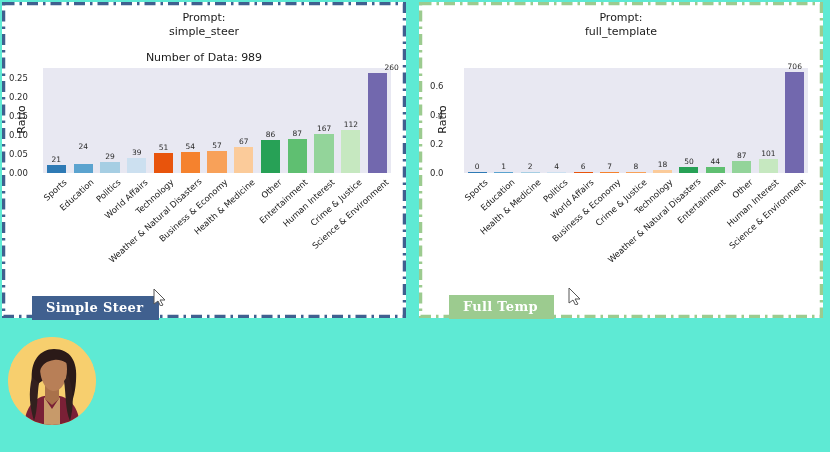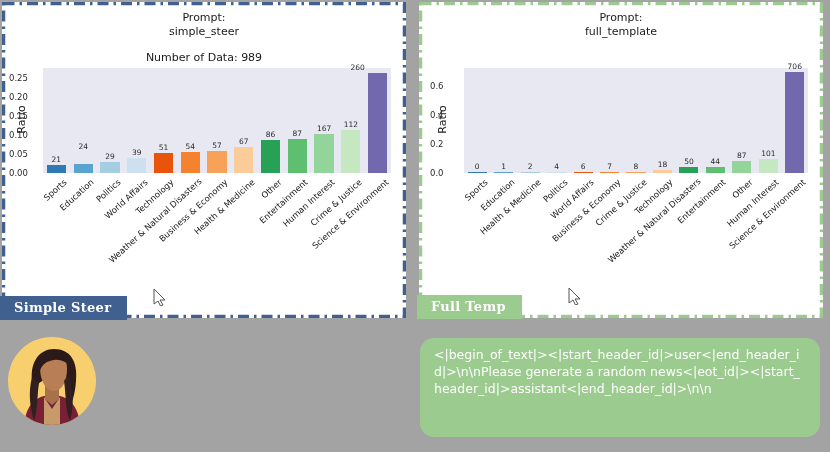--- a/index.html
+++ b/index.html
@@ -3,21 +3,21 @@
 <meta charset="utf-8">
 <style>
   * { box-sizing: border-box; }
   html, body {
     margin: 0; padding: 0;
     width: 830px; height: 452px;
     background: #ffffff;
     font-family: "DejaVu Sans", sans-serif;
     overflow: hidden;
   }
-  #root { position: relative; width: 830px; height: 452px; background:#a3a3a3; }
+  #root { position: relative; width: 830px; height: 452px; background:#5eead4; }
 
   
   .panel {
     position: absolute;
     top: 2px;
     height: 316px;
     border-style: dashed;
     border-width: 3px;
     background: #ffffff;
   }
@@ -66,20 +66,21 @@
 
   
   .badge {
     position:absolute;
     font-family:"DejaVu Serif", serif;
     font-weight:bold;
     font-size:13px;
     color:#ffffff;
     padding:4px 16px 5px 14px;
     letter-spacing:0.3px;
+    margin-left:32px;
   }
   .badge.blue  { background:#40608f; left:0px;   top:296px; }
   .badge.green { background:#9ccb8f; left:417px; top:295px; }
 
   
   .avatar {
     position:absolute; left:8px; top:337px; width:88px; height:88px;
     border-radius:50%; overflow:hidden; background:#f7cf6e;
   }
 
@@ -154,21 +155,21 @@
         <div class="barval" style="left: 223.132px; width: 31.2738px; top: 132.151px;">67</div>
         <div class="xtick" style="left: 124.769px; width: 120px; top: 172px;">Health &amp; Medicine</div>
         <div class="barval" style="left: 249.902px; width: 31.2738px; top: 124.82px;">86</div>
         <div class="xtick" style="left: 151.538px; width: 120px; top: 172px;">Other</div>
         <div class="barval" style="left: 276.671px; width: 31.2738px; top: 124.4px;">87</div>
         <div class="xtick" style="left: 178.308px; width: 120px; top: 172px;">Entertainment</div>
         <div class="barval" style="left: 303.44px; width: 31.2738px; top: 118.635px;">167</div>
         <div class="xtick" style="left: 205.077px; width: 120px; top: 172px;">Human Interest</div>
         <div class="barval" style="left: 330.209px; width: 31.2738px; top: 114.778px;">112</div>
         <div class="xtick" style="left: 231.846px; width: 120px; top: 172px;">Crime &amp; Justice</div>
-        <div class="barval" style="left: 337px; width: 31.2738px; top: 57.62px;">260</div>
+        <div class="barval" style="left: 371px; width: 31.2738px; top: 57.62px;">260</div>
         <div class="xtick" style="left: 258.615px; width: 120px; top: 172px;">Science &amp; Environment</div>
       </div>
   <svg width="404" height="316" style="position: absolute; left: -3px; top: -3px; pointer-events: none;">
         <rect x="1.5" y="1.5" width="401" height="313" fill="none" stroke="#40608f" stroke-width="3.5" stroke-dasharray="11 5 2.5 5"></rect>
       </svg>
     </div>
 
   <div class="panel right" style="border-color: transparent;">
     <div class="chart" id="chart1">
       <div class="prompt-title">Prompt:
@@ -242,21 +243,20 @@
 
       <path d="M32 30 C32 20 38 16 46 16 C55 16 59 22 59 32 C59 44 54 54 46 54 C38 54 32 44 32 30 Z" fill="#b87f57"></path>
 
       <path d="M30 34 C28 20 36 13 47 13 C58 13 64 20 63 31 C60 26 54 22 46 23 C39 24 34 27 32 34 Z" fill="#2b1a18"></path>
 
       <path d="M24 40 C20 56 22 70 26 84 C30 72 29 58 31 46 Z" fill="#32201e"></path>
       <path d="M60 38 C66 52 66 70 62 84 C57 72 58 56 56 44 Z" fill="#32201e"></path>
     </svg>
   </div>
 
-  <div class="bubble green">&lt;|begin_of_text|&gt;&lt;|start_header_id|&gt;user&lt;|end_header_id|&gt;\n\nPlease generate a random news&lt;|eot_id|&gt;&lt;|start_header_id|&gt;assistant&lt;|end_header_id|&gt;\n\n</div>
 
   <svg class="cursor" style="left:152px; top:288px;" width="16" height="18" viewBox="0 0 16 18">
     <path d="M2 1 L13 12 L8 12 L11 17 L8.5 18 L6 13 L2 16 Z" fill="#ffffff" stroke="#555" stroke-width="1"></path>
   </svg>
   <svg class="cursor" style="left:567px; top:287px;" width="16" height="18" viewBox="0 0 16 18">
     <path d="M2 1 L13 12 L8 12 L11 17 L8.5 18 L6 13 L2 16 Z" fill="#ffffff" stroke="#555" stroke-width="1"></path>
   </svg>
 
 </div>
 

